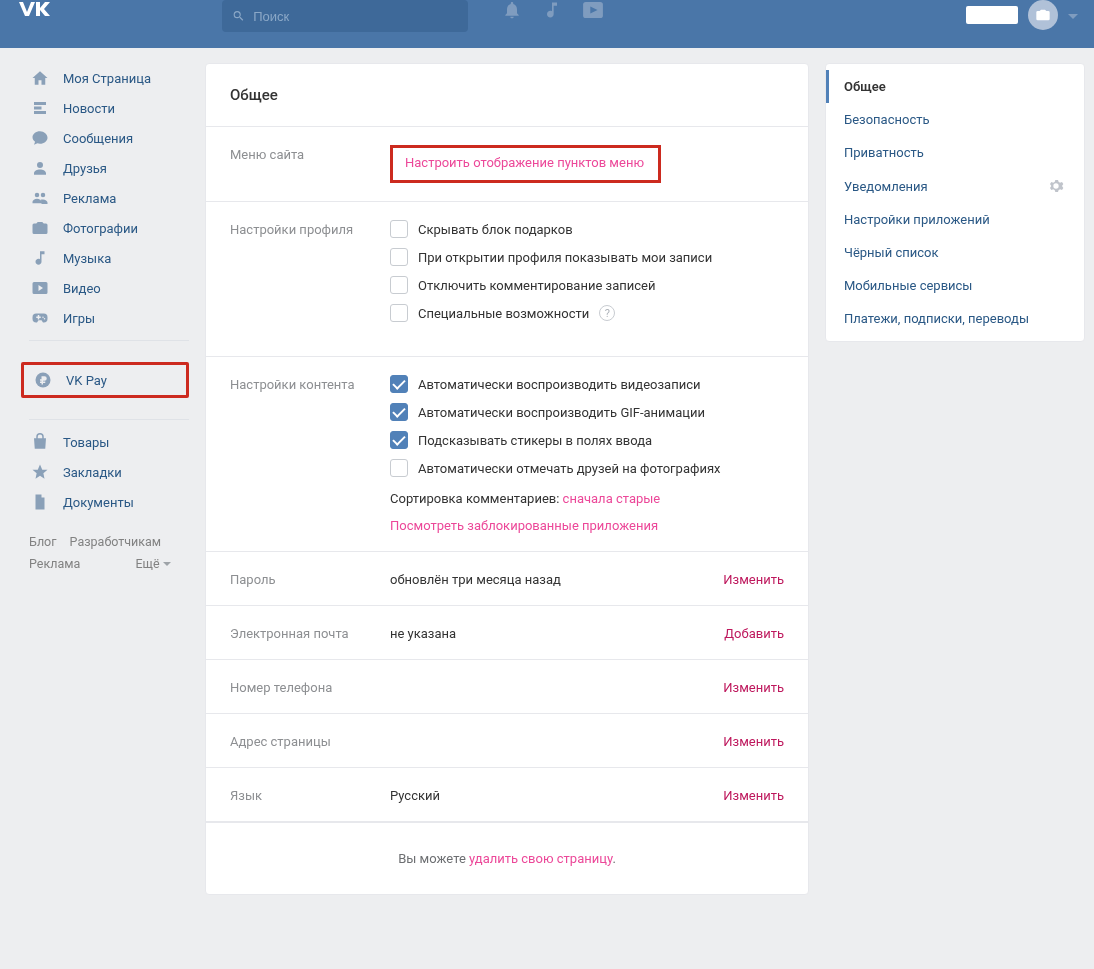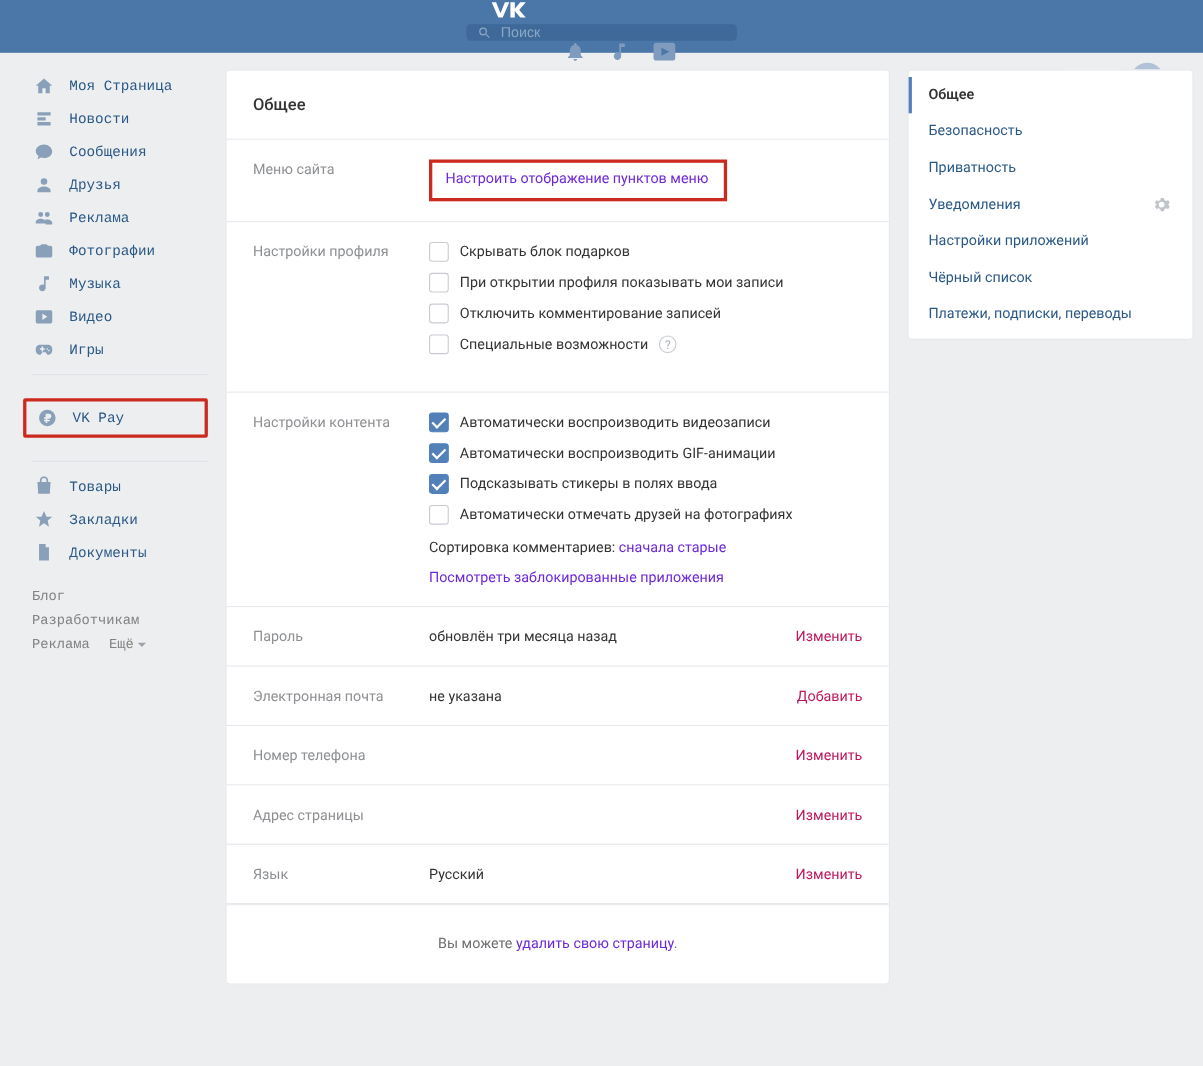--- a/index.html
+++ b/index.html
@@ -1,49 +1,49 @@
 <!DOCTYPE html>
 <html><head>
 <meta charset="utf-8">
 <style>
 * { box-sizing: border-box; margin: 0; padding: 0; }
 body { font-family: -apple-system, BlinkMacSystemFont, "Segoe UI", Roboto, Helvetica, Arial, sans-serif; font-size: 13px; color: #333; background: #edeef0; }
 a { text-decoration: none; color: #2a5885; }
 
 
-.header { background: #4a76a8; height: 48px; display: flex; align-items: center; padding: 0 16px; flex-direction: column; }
+.header { background: #4a76a8; height: 48px; display: flex; align-items: flex-start; padding: 0 16px; }
 .logo { color: #fff; font-size: 26px; font-weight: 800; letter-spacing: -1px; margin-right: 170px; }
 .logo svg { display:block; }
 .search-wrap { position: relative; display: flex; align-items: center; background: #3e6999; border-radius: 4px; height: 32px; width: 246px; padding: 0 10px; }
 .search-wrap svg { fill: #8ba8c7; }
 .search-input { background: transparent; border: none; outline: none; color: #8ba8c7; font-size: 13px; padding-left: 8px; width: 100%; }
 .search-input::placeholder { color: #8ba8c7; }
 .header-icons { display: flex; align-items: center; gap: 20px; margin-left: 34px; }
 .header-icon { fill: #7f9cbf; cursor: pointer; }
 .header-right { margin-left: auto; display: flex; align-items: center; gap: 10px; }
 .name-box { width: 52px; height: 18px; background: #fff; border-radius: 2px; }
 .avatar { width: 30px; height: 30px; border-radius: 50%; background: #b0c1d8; display: flex; align-items: center; justify-content: center; }
 .avatar svg { fill: #fff; }
 .chev-down svg { fill: #7f9cbf; }
 
 
 .wrap { display: flex; max-width: 1076px; margin: 0 auto; padding-top: 15px; }
-.left-col { width: 180px; flex-shrink: 0; padding-left: 12px; font-family: Liberation Mono, monospace; }
+.left-col { width: 180px; flex-shrink: 0; padding-left: 12px; }
 .main-col { flex: 1; padding: 0 16px; }
 .right-col { width: 260px; flex-shrink: 0; }
 
 
 .nav-item { display: flex; align-items: center; height: 30px; padding: 0 8px; cursor: pointer; color: #2a5885; font-size: 13px; }
 .nav-icon { width: 22px; height: 22px; margin-right: 12px; display: flex; align-items: center; justify-content: center; }
 .nav-icon svg { fill: #8aa0b8; width:18px; height:18px; }
 .nav-sep { border-top: 1px solid #dfe2e7; margin: 7px 0 7px 8px; }
 .highlight-red { border: 3px solid #cc2a1f; border-radius: 2px; margin: 21px 0; }
 .footer-links { padding: 14px 8px; color: #828282; font-size: 12.5px; line-height: 22px; }
 .footer-links a { color: #828282; margin-right: 10px; }
-.footer-more { display: inline-flex; align-items: center; }
+.footer-more { display: inline-flex; align-items: center; margin-left: 42px; }
 .footer-more svg { fill:#9ea3a8; margin-left:3px; }
 
 
 .subnav { background: #fff; border: 1px solid #e7e8ec; border-radius: 4px; padding: 6px 0; }
 .subnav-item { display: flex; align-items: center; padding: 9px 20px 9px 18px; color: #2a5885; font-size: 13px; cursor: pointer; position: relative; }
 .subnav-item.active { font-weight: 600; color: #333; }
 .subnav-item.active::before { content: ""; position: absolute; left: 0; top: 0; bottom: 0; width: 3px; background: #5181b8; }
 .gear { margin-left: auto; fill: #c0c4cb; }
 
 
@@ -52,21 +52,21 @@
 .section { display: flex; padding: 18px 24px; border-bottom: 1px solid #e7e8ec; }
 .section:last-of-type { border-bottom: none; }
 .sec-label { width: 160px; flex-shrink: 0; color: #8d8f92; font-size: 13px; padding-top: 2px; }
 .sec-body { flex: 1; }
 .check-row { display: flex; align-items: center; margin-bottom: 10px; color: #333; font-size: 13px; }
 .check-row:last-child { margin-bottom: 16px; }
 .checkbox { width: 18px; height: 18px; border: 1px solid #c8ccd1; border-radius: 3px; margin-right: 10px; flex-shrink:0; display:flex; align-items:center; justify-content:center; cursor:pointer; }
 .checkbox.checked { background: #5181b8; border-color: #5181b8; }
 .checkbox.checked::after { content:""; width:10px; height:5px; border-left:2px solid #fff; border-bottom:2px solid #fff; transform: rotate(-45deg) translate(1px,-1px); }
 .help { width:16px; height:16px; border:1px solid #c8ccd1; border-radius:50%; color:#aeb3ba; font-size:11px; display:inline-flex; align-items:center; justify-content:center; margin-left:10px; cursor:pointer; }
-.text-link { color: #6d28d9; cursor: pointer; }
+.text-link { color: #ec4899; cursor: pointer; }
 .sec-text { color: #333; font-size: 13px; padding-top:2px; }
 .sec-action { margin-left: auto; color: #be185d; cursor: pointer; font-size: 13px; padding-top:2px; }
 .spacer-top { margin-top: 12px; }
 .delete-row { text-align: center; padding: 28px; color:#6d6f72; font-size:13px; border-top:1px solid #e7e8ec; }
 
 .red-box { display:inline-block; border:3px solid #cc2a1f; padding: 7px 14px 10px 12px; }
 
 </style>
 </head>
 <body>
@@ -348,17 +348,20 @@
             <path d="M12 8a4 4 0 100 8 4 4 0 000-8zm9 4l2 3-2 3-3-1a8 8 0 01-2 1l-1 3h-4l-1-3a8 8 0 01-2-1l-3 1-2-3 2-3-2-3 2-3 3 1a8 8 0 012-1l1-3h4l1 3a8 8 0 012 1l3-1 2 3-2 3z"></path>
           </svg>
         </div>
       <div class="subnav-item">
           <span>Настройки приложений</span>
         </div>
       <div class="subnav-item">
           <span>Чёрный список</span>
         </div>
       <div class="subnav-item">
+          <span>Мобильные сервисы</span>
+        </div>
+      <div class="subnav-item">
           <span>Платежи, подписки, переводы</span>
         </div>
     </div>
   </div>
 </div>
 
 </body></html>

